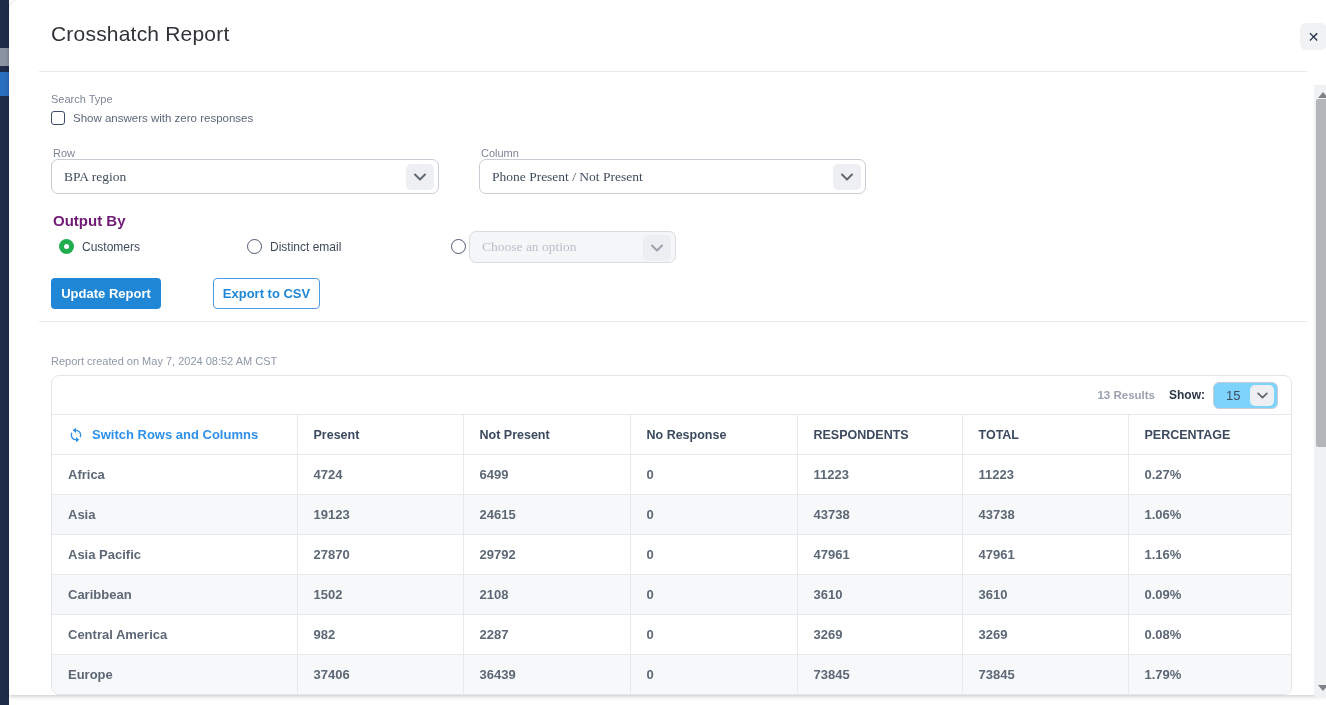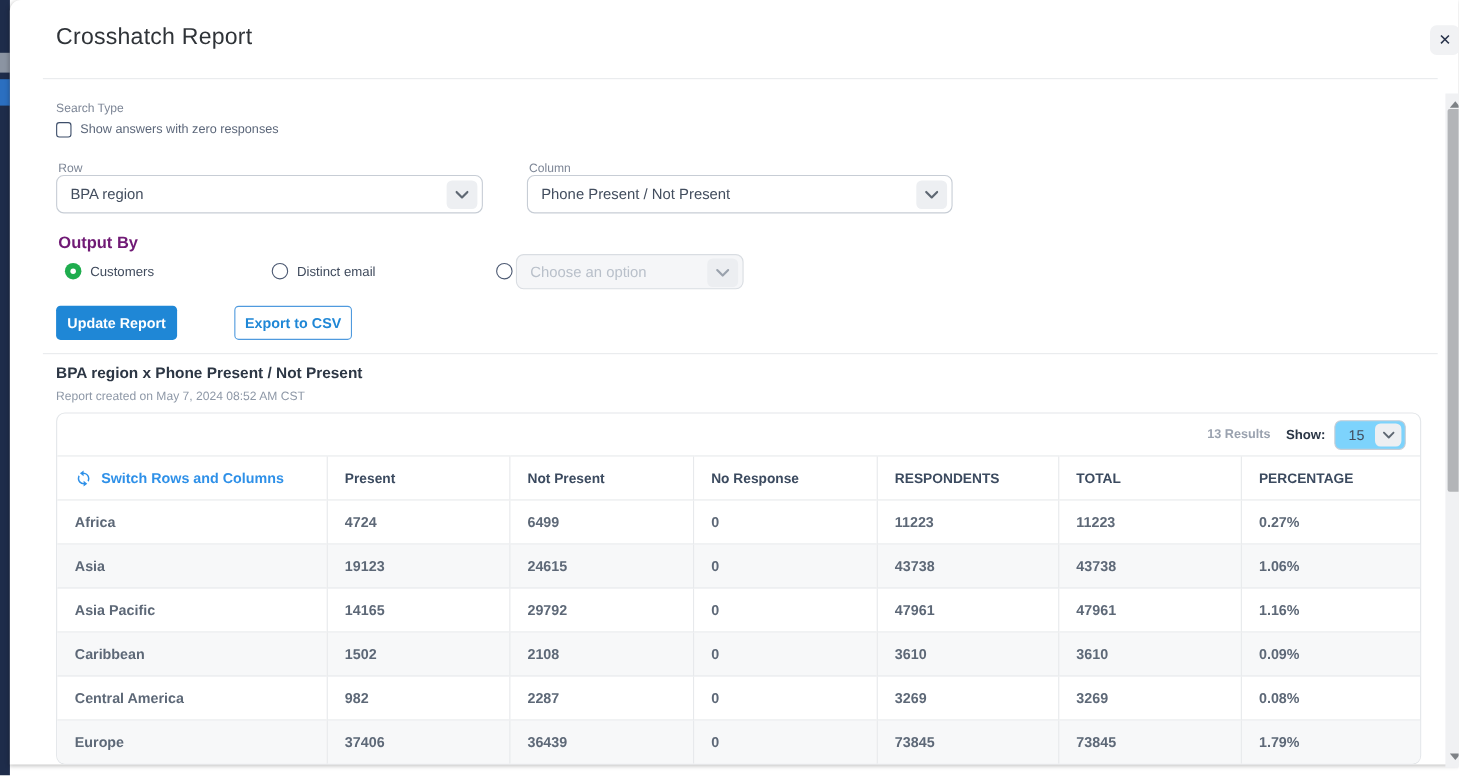--- a/index.html
+++ b/index.html
@@ -26,21 +26,21 @@
 
   .small-label { font-size:11px; color:#7d8696; }
   .lbl-search { left:42px; top:93px; }
   .checkbox { left:42px; top:111px; width:14px; height:14px; border:1.5px solid #3c4d69; border-radius:3px; background:#fff; }
   .checkbox-label { left:64px; top:112px; font-size:11.5px; color:#5c677a; }
 
   .lbl-row { left:44px; top:147px; }
   .lbl-col { left:472px; top:147px; }
 
   .select { height:35px; background:#fff; border:1px solid #c7cdd5; border-radius:7px;
-            display:flex; align-items:center; padding-left:12px; font-size:13.5px; color:#424d5e; cursor:pointer; }
+            display:flex; align-items:center; padding-left:12px; font-size:13.5px; color:#424d5e; cursor:pointer;font-family:Liberation Serif, serif; }
   .sel-row { left:42px; top:159px; width:388px; }
   .sel-col { left:470px; top:159px; width:387px; }
   .chev-box { position:absolute; right:4px; top:3.5px; width:28px; height:26px; background:#edeff2; border-radius:5px;
               display:flex; align-items:center; justify-content:center; }
   .sel-disabled { left:460px; top:231px; width:207px; height:32px; background:#f5f6f8; border:1px solid #d9dde2;
                   color:#b9c0ca; cursor:default; }
   .sel-disabled .chev-box { background:#eceef1; top:2.5px; }
 
   .output-by { left:44px; top:212px; font-size:15px; font-weight:700; color:#701a75;text-align:center; }
 
@@ -145,21 +145,20 @@
             <polyline points="1,1.5 6,6.5 11,1.5" fill="none" stroke="#9aa2ad" stroke-width="2" stroke-linecap="round" stroke-linejoin="round"></polyline>
           </svg>
       </span>
     </div>
 
     <div class="abs btn btn-update">Update Report</div>
     <div class="abs btn btn-export">Export to CSV</div>
 
     <div class="abs divider div2"></div>
 
-    <div class="abs report-heading">BPA region x Phone Present / Not Present</div>
     <div class="abs report-created">Report created on May 7, 2024 08:52 AM CST</div>
 
     <div class="abs card">
       <div class="card-toolbar">
         <span class="results-text">13 Results</span>
         <span class="show-label">Show:</span>
         <span class="show-select">
           <span>15</span>
           <span class="chev-box">
             <svg width="11" height="7" viewBox="0 0 12 8">
@@ -211,21 +210,21 @@
               <td>Asia</td>
               <td>19123</td>
               <td>24615</td>
               <td>0</td>
               <td>43738</td>
               <td>43738</td>
               <td>1.06%</td>
             </tr>
             <tr>
               <td>Asia Pacific</td>
-              <td>14165</td>
+              <td>27870</td>
               <td>29792</td>
               <td>0</td>
               <td>47961</td>
               <td>47961</td>
               <td>1.16%</td>
             </tr>
             <tr>
               <td>Caribbean</td>
               <td>1502</td>
               <td>2108</td>

